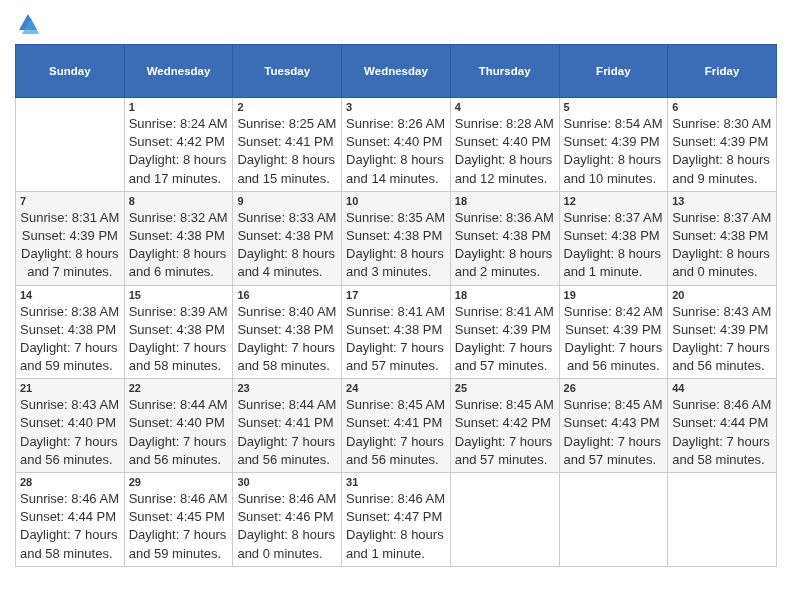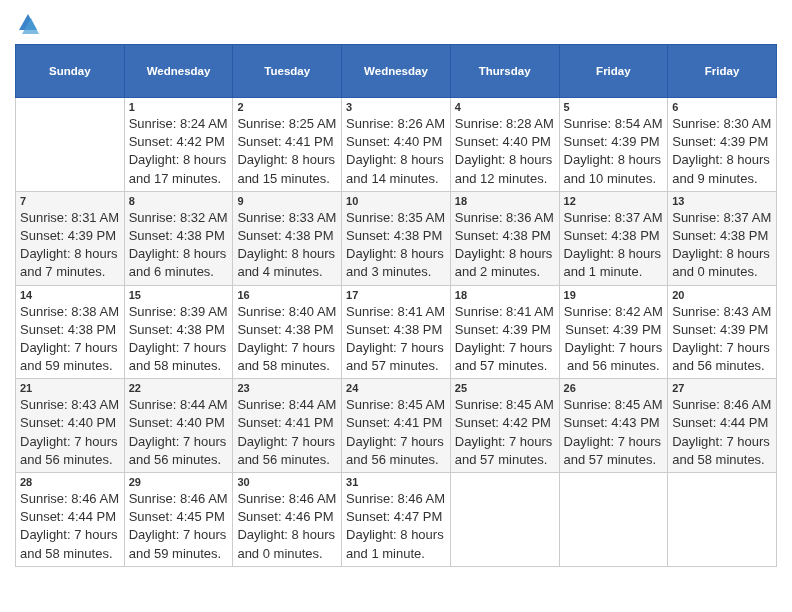--- a/index.html
+++ b/index.html
@@ -185,21 +185,21 @@
             <span class="day-number">6</span>
             <div class="day-info" style="white-space: pre-line;">Sunrise: 8:30 AM
 Sunset: 4:39 PM
 Daylight: 8 hours
 and 9 minutes.</div>
           </td>
         </tr>
         <tr class="row-even">
           <td>
             <span class="day-number">7</span>
-            <div class="day-info" style="white-space: pre-line;">Sunrise: 8:31 AM
+            <div class="day-info" style="white-space: pre-line; text-align: center;">Sunrise: 8:31 AM
 Sunset: 4:39 PM
 Daylight: 8 hours
 and 7 minutes.</div>
           </td>
           <td>
             <span class="day-number">8</span>
             <div class="day-info" style="white-space: pre-line;">Sunrise: 8:32 AM
 Sunset: 4:38 PM
 Daylight: 8 hours
 and 6 minutes.</div>
@@ -328,21 +328,21 @@
 and 57 minutes.</div>
           </td>
           <td>
             <span class="day-number">26</span>
             <div class="day-info" style="white-space: pre-line;">Sunrise: 8:45 AM
 Sunset: 4:43 PM
 Daylight: 7 hours
 and 57 minutes.</div>
           </td>
           <td>
-            <span class="day-number">27</span>
+            <span class="day-number">44</span>
             <div class="day-info" style="white-space: pre-line;">Sunrise: 8:46 AM
 Sunset: 4:44 PM
 Daylight: 7 hours
 and 58 minutes.</div>
           </td>
         </tr>
         <tr class="row-odd">
           <td>
             <span class="day-number">28</span>
             <div class="day-info" style="white-space: pre-line;">Sunrise: 8:46 AM

